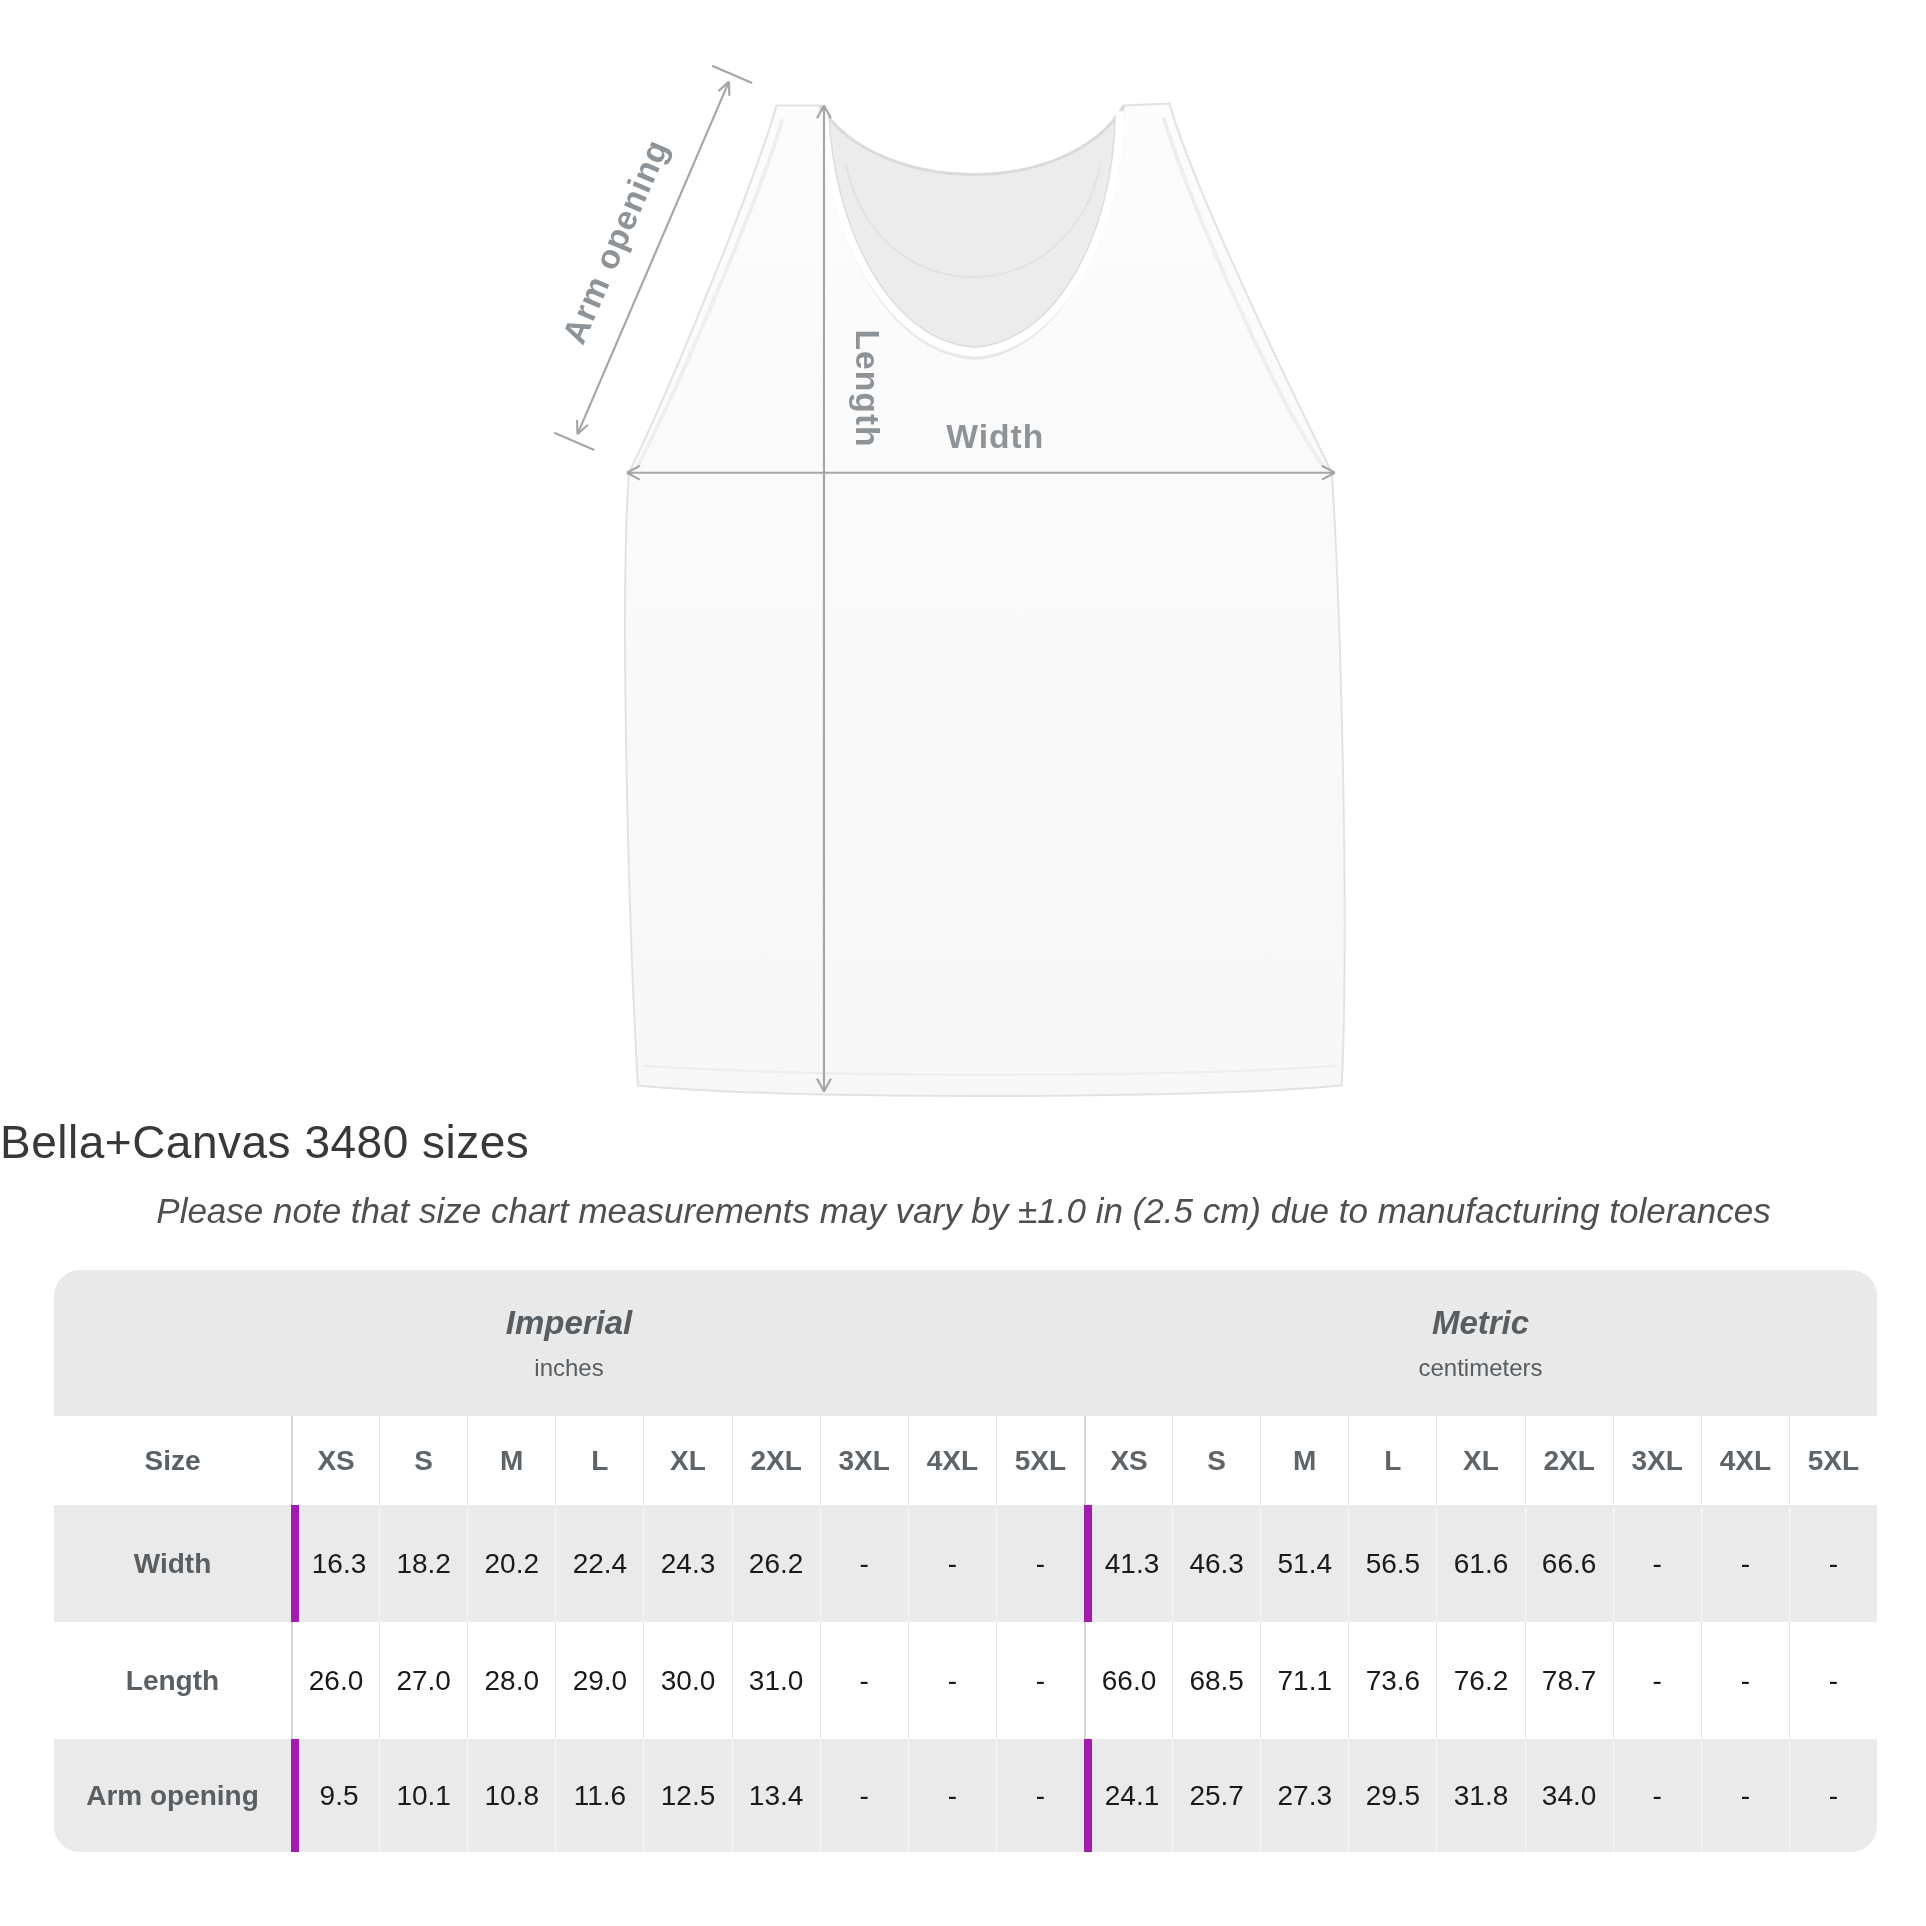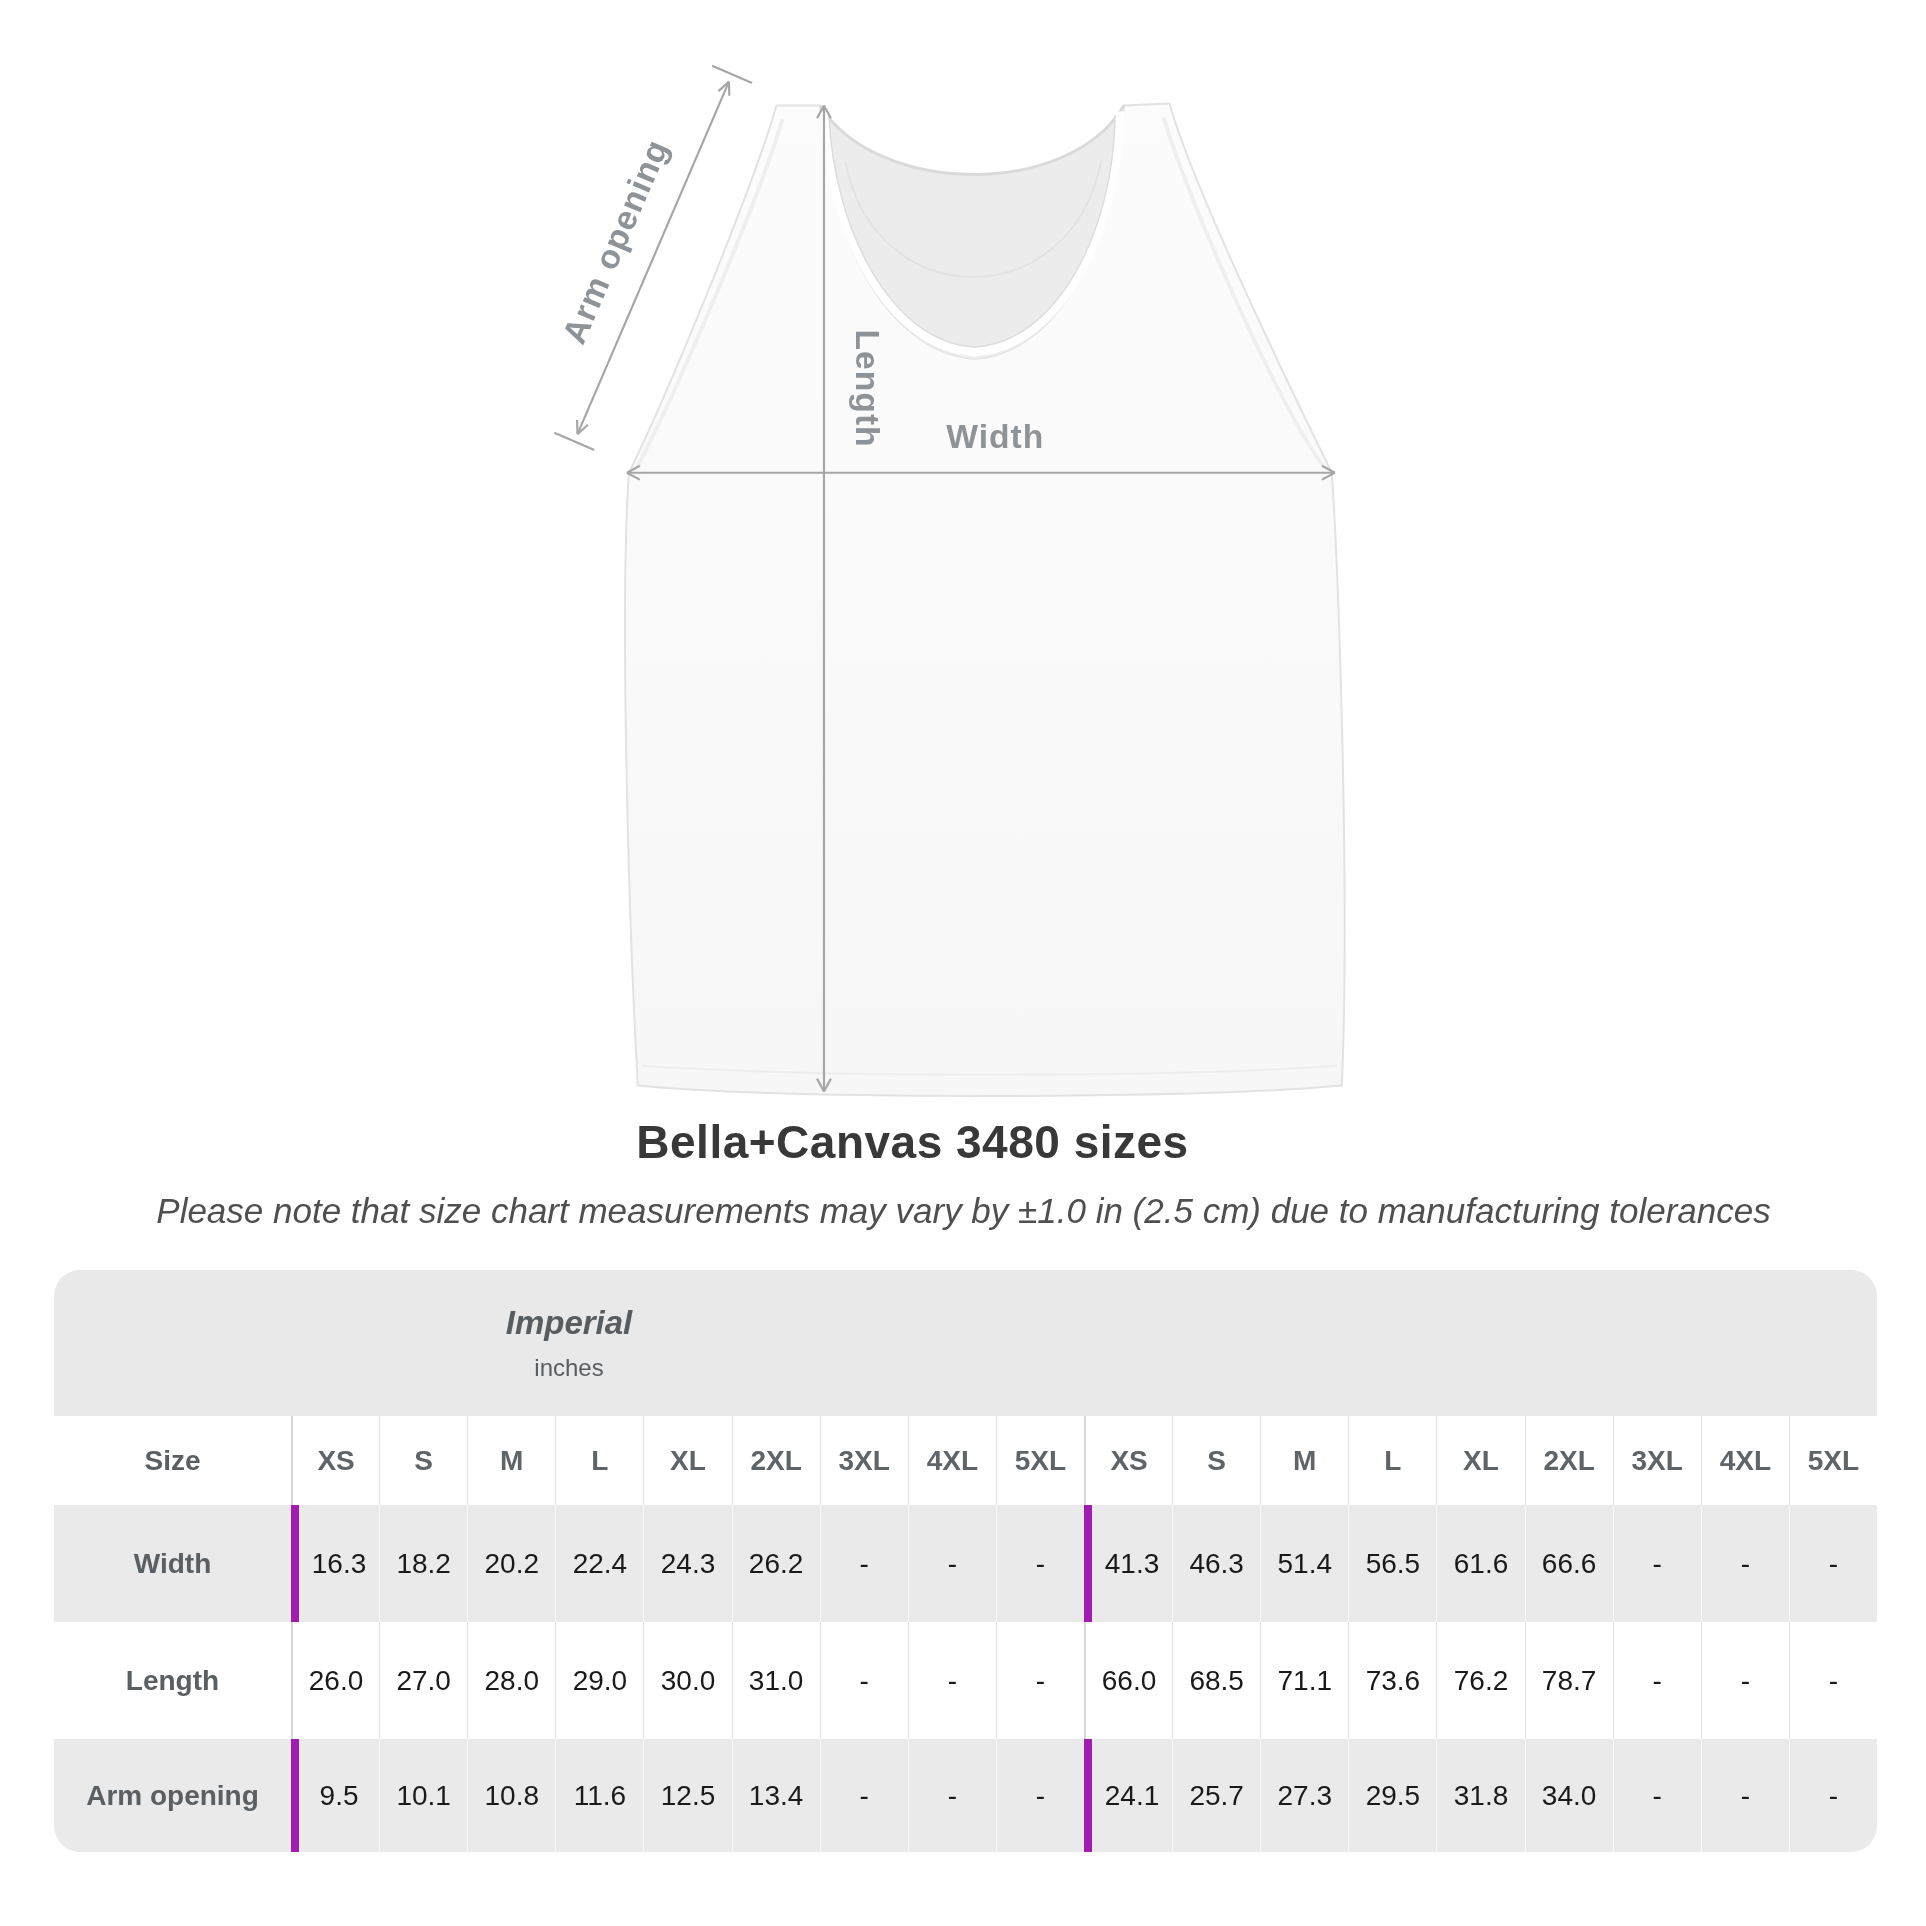--- a/index.html
+++ b/index.html
@@ -3,22 +3,22 @@
 <meta charset="utf-8">
 <style>
   html,body{margin:0;padding:0;background:#ffffff;}
   #page{position:relative;width:1927px;height:1927px;background:#ffffff;overflow:hidden;
         font-family:"Liberation Sans",sans-serif;}
 
   
   #figure{position:absolute;left:426px;top:40px;width:1089px;height:1109px;}
 
   
-  .title{position:absolute;left:0;top:1115px;width:1825px;text-align:center;
-         font-size:46px;font-weight:bold;color:#383838;letter-spacing:0.5px;}
+  .title{position:absolute;left:0;top:1115px;width:1825px;text-align:left;
+         font-size:46px;font-weight:normal;color:#383838;letter-spacing:0.5px;}
   .subtitle{position:absolute;left:0;top:1191px;width:1927px;text-align:center;
          font-size:35px;font-style:italic;color:#4f4f4f;}
 
   
   .size-table{position:absolute;left:54px;top:1270px;width:1823px;border-radius:26px;
               overflow:hidden;text-align:center;}
   .band{display:flex;background:#e9e9e9;height:146px;}
   .band-sec{display:flex;flex-direction:column;align-items:center;justify-content:center;gap:12px;}
   .band-left{width:1030px;}
   .band-right{flex:1;}
@@ -124,20 +124,24 @@
 
   <div class="title">Bella+Canvas 3480 sizes</div>
   <div class="subtitle">Please note that size chart measurements may vary by ±1.0 in (2.5 cm) due to manufacturing tolerances</div>
 
   <div class="size-table">
 
     <div class="band">
       <div class="band-sec band-left">
         <div class="band-title">Imperial</div>
         <div class="band-unit">inches</div>
+      </div>
+      <div class="band-sec band-right">
+        <div class="band-title">Metric</div>
+        <div class="band-unit">centimeters</div>
       </div>
     </div>
 
     <div class="trow header">
       <div class="cell label-cell">Size</div>
       <div class="cell head-cell sep">XS</div>
       <div class="cell head-cell">S</div>
       <div class="cell head-cell">M</div>
       <div class="cell head-cell">L</div>
       <div class="cell head-cell">XL</div>

